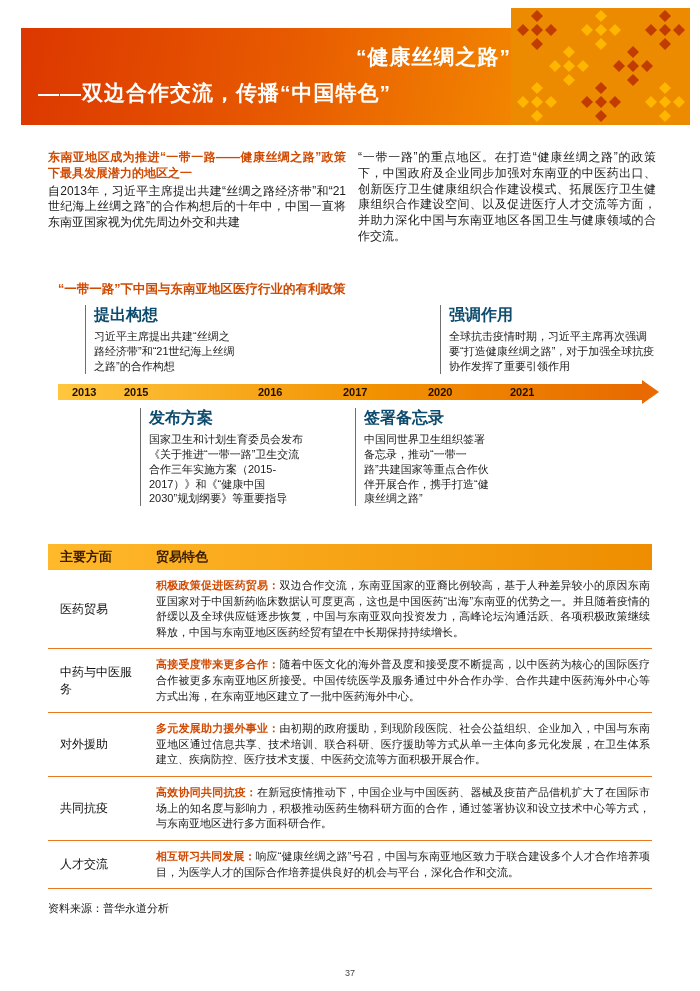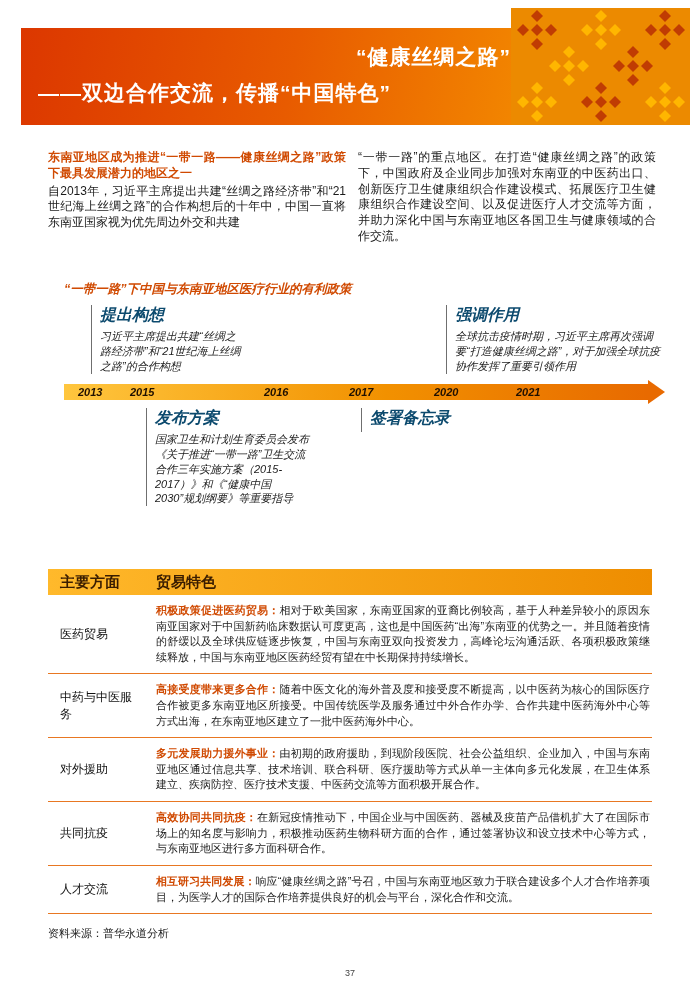--- a/index.html
+++ b/index.html
@@ -18,21 +18,21 @@
   .header-pattern { position:absolute; left:511px; top:8px; width:179px; height:117px; line-height:0; }
 
   
   .intro { position:absolute; left:48px; top:150px; width:608px; height:130px; }
   .intro .col { position:absolute; top:0; width:298px; font-size:12px; line-height:1.32; text-align:justify; }
   .col-left { left:0; }
   .col-right { left:310px; }
   .col-left h3 { color:#D04A02; font-size:12px; font-weight:bold; line-height:1.32; margin-bottom:2px; }
 
   
-  .timeline { position:absolute; left:16px; top:281px; width:558px; height:262px;font-style:italic; }
+  .timeline { position:absolute; left:10px; top:281px; width:558px; height:262px; }
   .tl-title { position:absolute; left:48px; top:0; color:#D04A02; font-weight:bold; font-size:12.5px; }
   .tl-item { position:absolute; border-left:1px solid #6f6f6f; padding-left:8px; }
   .tl-item .lbl { color:#0c4a6e; font-weight:bold; font-size:16px; margin-bottom:3px; }
   .tl-item .txt { font-size:11px; line-height:1.35; color:#1a1a1a; }
   .tl-top-1 { left:75px;  top:24px; width:152px; }
   .tl-top-2 { left:267px; top:24px; width:124px; }
   .tl-top-3 { left:430px; top:24px; width:218px; }
   .tl-bar {
     position:absolute; left:48px; top:103px; width:584px; height:16px;
     background:linear-gradient(90deg,#FFC63E 0%,#F29100 55%,#E86A00 100%);
@@ -45,21 +45,21 @@
   .y1{left:14px} .y2{left:66px} .y3{left:200px} .y4{left:285px} .y5{left:370px} .y6{left:452px}
   .tl-bot-1 { left:130px; top:127px; width:164px; }
   .tl-bot-2 { left:345px; top:127px; width:134px; }
   .tl-bot-3 { left:512px; top:127px; width:130px; }
 
   
   .tbl { position:absolute; left:48px; top:544px; width:604px; }
   .t-head {
     display:flex; align-items:center; height:26px;
     background:linear-gradient(90deg,#FFB92B 0%,#EE8D00 100%);
-    font-size:15px; font-weight:bold; color:#3A1D00;margin-top:25px;
+    font-size:13px; font-weight:bold; color:#3A1D00;
   }
   .t-head .c1 { width:100px; padding-left:12px; }
   .t-head .c2 { flex:1; padding-left:8px; }
   .t-row { display:flex; border-bottom:1px solid #E87722; }
   .t-row .c1 { width:100px; padding:8px 6px 8px 12px; font-size:12px; color:#111; display:flex; align-items:center; }
   .t-row .c2 { flex:1; padding:8px 2px 8px 8px; font-size:11px; line-height:1.42; text-align:justify; }
   .lead { color:#D04A02; font-weight:bold; }
   .source { margin-top:12px; font-size:11px; color:#1a1a1a; }
 
   .pagenum { position:absolute; left:0; right:0; top:968px; text-align:center; font-size:9px; color:#444; }
@@ -129,32 +129,33 @@
       <span class="tl-year y6">2021</span>
     </div>
     <div class="tl-arrowhead"></div>
 
     <div class="tl-item tl-bot-1">
       <div class="lbl">发布方案</div>
       <div class="txt">国家卫生和计划生育委员会发布《关于推进“一带一路”卫生交流合作三年实施方案（2015-2017）》和《“健康中国2030”规划纲要》等重要指导</div>
     </div>
     <div class="tl-item tl-bot-2">
       <div class="lbl">签署备忘录</div>
+      <div class="txt">中国同世界卫生组织签署备忘录，推动“一带一路”共建国家等重点合作伙伴开展合作，携手打造“健康丝绸之路”</div>
     </div>
   </section>
 
   <section class="tbl">
     <div class="t-head">
       <div class="c1">主要方面</div>
       <div class="c2">贸易特色</div>
     </div>
 
     <div class="t-row">
       <div class="c1">医药贸易</div>
-      <div class="c2"><span class="lead">积极政策促进医药贸易：</span><span>相对于欧美国家，东南亚国家的亚裔比例较高，基于人种差异较小的原因东南亚国家对于中国新药临床数据认可度更高，这也是中国医药“出海”东南亚的优势之一。并且随着疫情的舒缓以及全球供应链逐步恢复，中国与东南亚双向投资发力，高峰论坛沟通活跃、各项积极政策继续释放，中国与东南亚地区医药经贸有望在中长期保持持续增长。</span></div>
+      <div class="c2"><span class="lead">积极政策促进医药贸易：</span><span>双边合作交流，东南亚国家的亚裔比例较高，基于人种差异较小的原因东南亚国家对于中国新药临床数据认可度更高，这也是中国医药“出海”东南亚的优势之一。并且随着疫情的舒缓以及全球供应链逐步恢复，中国与东南亚双向投资发力，高峰论坛沟通活跃、各项积极政策继续释放，中国与东南亚地区医药经贸有望在中长期保持持续增长。</span></div>
     </div>
 
     <div class="t-row">
       <div class="c1">中药与中医服务</div>
       <div class="c2"><span class="lead">高接受度带来更多合作：</span><span>随着中医文化的海外普及度和接受度不断提高，以中医药为核心的国际医疗合作被更多东南亚地区所接受。中国传统医学及服务通过中外合作办学、合作共建中医药海外中心等方式出海，在东南亚地区建立了一批中医药海外中心。</span></div>
     </div>
 
     <div class="t-row">
       <div class="c1">对外援助</div>
       <div class="c2"><span class="lead">多元发展助力援外事业：</span><span>由初期的政府援助，到现阶段医院、社会公益组织、企业加入，中国与东南亚地区通过信息共享、技术培训、联合科研、医疗援助等方式从单一主体向多元化发展，在卫生体系建立、疾病防控、医疗技术支援、中医药交流等方面积极开展合作。</span></div>

